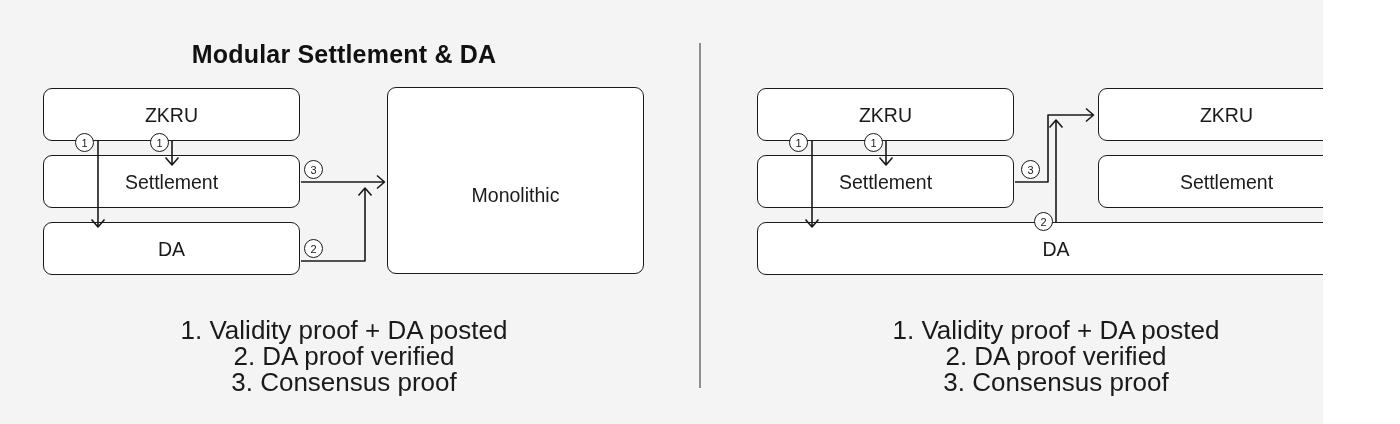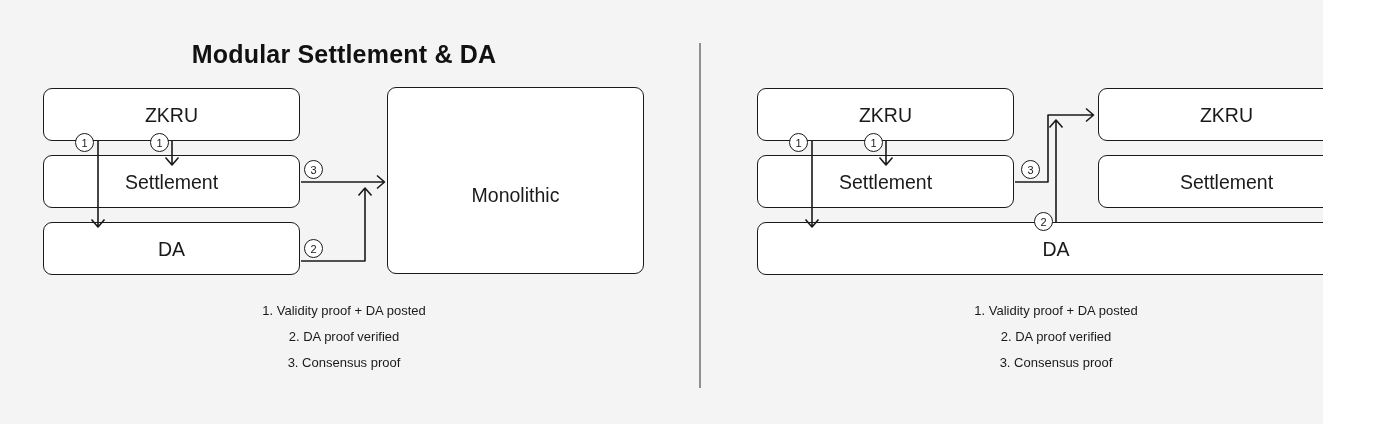--- a/index.html
+++ b/index.html
@@ -76,23 +76,23 @@
     position: absolute;
     left: 699px;
     top: 43px;
     width: 1.5px;
     height: 345px;
     background: #8f8f93;
     z-index: 0;
   }
   .legend {
     position: absolute;
-    top: 298px;
+    top: 317px;
     text-align: center;
-    font-size: 13px;
+    font-size: 26px;
     line-height: 26px;
     color: #1a1a1a;
     z-index: 1;
   }
   .legend-left  { left: 43px;  width: 602px; }
   .legend-right { left: 757px; width: 598px; }
 </style>
 </head>
 <body>
 

